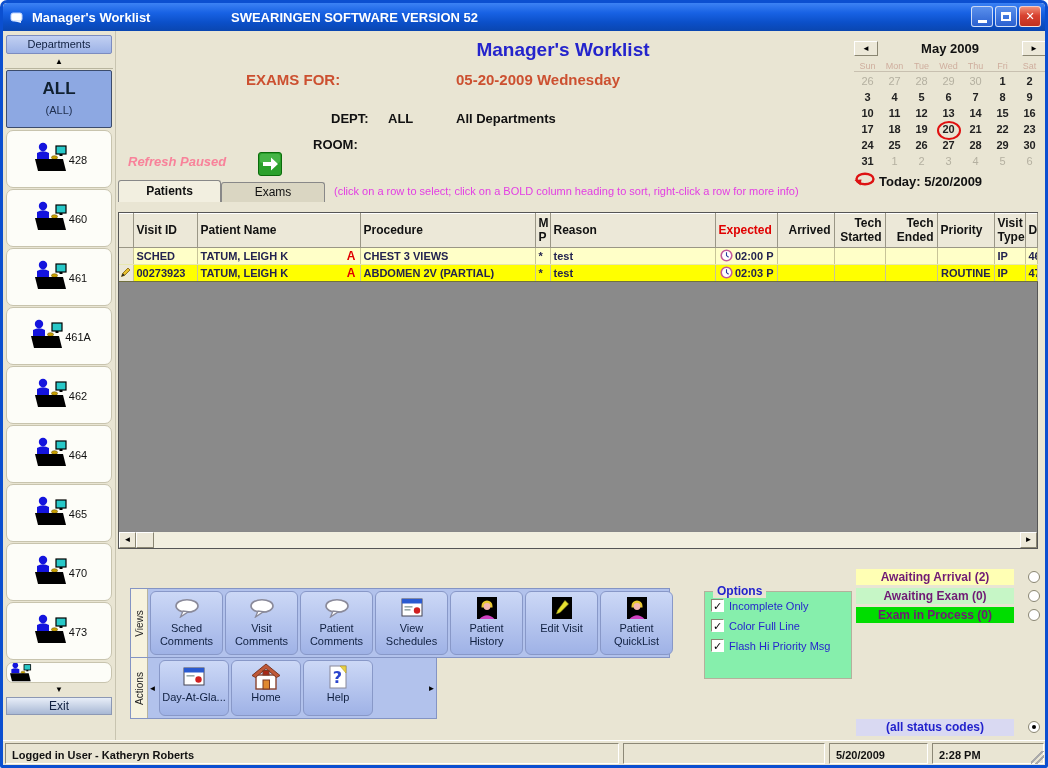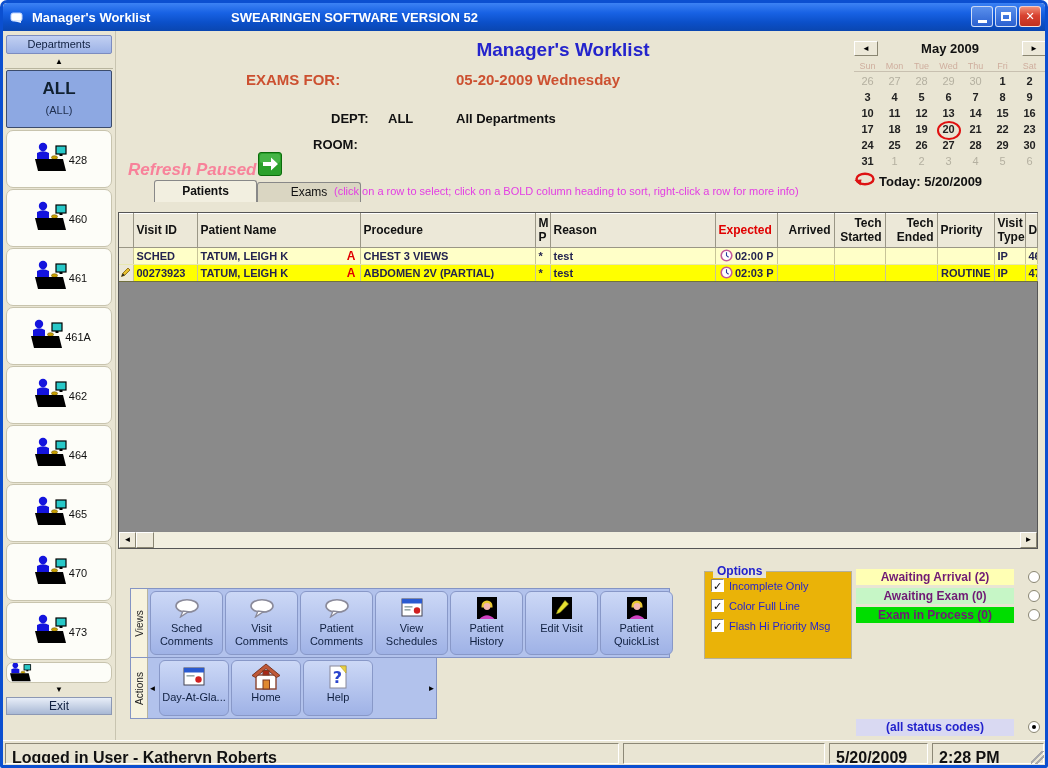--- a/index.html
+++ b/index.html
@@ -25,24 +25,24 @@
   .dept-card{margin:1px 3px;height:58px;background:#fdfdf8;border:1px solid #c8c4ae;border-radius:7px;display:flex;flex-direction:row;align-items:center;justify-content:center;flex:none;}
   .dept-card .dept-label{font-size:11px;color:#111;margin-top:1px;}
   .dept-card.partial{height:21px;overflow:hidden;justify-content:flex-start;padding-top:2px;}
   .exit-btn{margin:1px 3px 2px 3px;height:18px;background:linear-gradient(180deg,#e8eef8,#a8b8d4);border:1px solid #8c98b4;text-align:center;font-size:12px;color:#102040;line-height:16px;}
   .dept-list{flex:none;}
   
   .main{position:absolute;left:113px;top:28px;right:0;bottom:25px;}
   .page-title{position:absolute;left:257px;top:8px;width:380px;text-align:center;font-size:19px;font-weight:bold;color:#2424cc;}
   .lbl-orange{position:absolute;color:#cc5030;font-size:15px;font-weight:bold;}
   .lbl-black{position:absolute;color:#111;font-size:13px;font-weight:bold;}
-  .refresh-status{position:absolute;left:12px;top:129px;color:#f8829a;font-size:17px;font-weight:bold;font-style:italic;}
+  .refresh-status{position:absolute;left:12px;top:123px;color:#f8829a;font-size:13px;font-weight:bold;font-style:italic;}
   .refresh-go{position:absolute;left:142px;top:121px;width:24px;height:24px;display:flex;}
   
-  .tab{position:absolute;height:22px;border:1px solid #888;border-bottom:none;border-radius:3px 3px 0 0;text-align:center;font-size:12px;line-height:20px;color:#111;margin-left:36px;}
+  .tab{position:absolute;height:22px;border:1px solid #888;border-bottom:none;border-radius:3px 3px 0 0;text-align:center;font-size:12px;line-height:20px;color:#111;}
   .tab.active{left:2px;top:149px;width:103px;background:#f2efe0;font-weight:bold;z-index:2;}
   .tab.inactive{left:105px;top:151px;width:104px;background:#dad6c2;height:20px;line-height:18px;}
   .hint{position:absolute;left:218px;top:154px;width:560px;font-size:11px;color:#e33ee3;}
   
   .grid-wrap{position:absolute;left:2px;top:181px;width:920px;height:337px;border:1px solid #555;background:#8a8a8a;}
   table.grid{border-collapse:collapse;table-layout:fixed;width:918px;font-size:11px;}
   .grid th{background:#ece8d8;border-right:1px solid #9a9686;border-bottom:1px solid #9a9686;border-top:1px solid #fff;height:34px;padding:1px 3px;font-size:12px;color:#111;text-align:left;vertical-align:middle;white-space:pre-line;line-height:1.1;overflow:hidden;}
   .grid th.red{color:#e00000;}
   .grid th.r{text-align:right;}
   .grid td{height:17px;padding:0 3px;border-right:1px solid #c8c498;overflow:hidden;white-space:nowrap;font-weight:bold;color:#232350;vertical-align:middle;}
@@ -75,33 +75,33 @@
   .toolbar .vtab span{transform:rotate(-90deg);font-size:10px;color:#222;white-space:nowrap;}
   .toolbar .btns{display:flex;gap:2px;padding:2px;align-items:stretch;}
   .tool-btn{width:73px;background:linear-gradient(180deg,#ccd8f6,#9fb2e6);border:1px solid #8898c8;border-radius:6px;display:flex;flex-direction:column;align-items:center;justify-content:flex-start;padding-top:4px;}
   .tool-btn .tool-icon{height:24px;display:flex;align-items:center;justify-content:center;}
   .tool-btn .tool-label{font-size:11px;color:#102040;text-align:center;line-height:1.15;margin-top:2px;}
   .views-bar{left:14px;top:557px;width:540px;height:70px;}
   .actions-bar{left:14px;top:626px;width:307px;height:62px;overflow:hidden;}
   .actions-bar .tool-btn{width:70px;}
   .arrowtag{width:9px;display:flex;align-items:center;justify-content:center;font-size:8px;color:#000;}
   
-  .options-box{position:absolute;left:588px;top:540px;width:148px;height:88px;border:1px solid #b4b09c;background:#eab308;}
+  .options-box{position:absolute;left:588px;top:560px;width:148px;height:88px;border:1px solid #b4b09c;background:#86efac;}
   .options-title{position:absolute;left:8px;top:-8px;background:#e9e5d3;padding:0 4px;color:#2222cc;font-size:12px;font-weight:bold;}
   .opt-row{display:flex;align-items:center;gap:5px;margin:7px 4px 0 6px;}
   .chk{width:13px;height:13px;background:#fff;border:1px solid;border-color:#8a8672 #fff #fff #8a8672;font-size:11px;line-height:12px;text-align:center;color:#000;flex:none;}
   .opt-label{font-size:11px;color:#2626cc;white-space:nowrap;}
   .status-summary{position:absolute;left:740px;top:538px;width:158px;}
   .stat-row{height:16px;margin-bottom:3px;text-align:center;font-size:12px;font-weight:bold;color:#701a75;line-height:16px;}
   .radio{width:12px;height:12px;border-radius:50%;background:#fff;border:1px solid #8a8672;position:absolute;left:912px;}
   .radio.sel::after{content:"";display:block;width:4px;height:4px;border-radius:50%;background:#000;margin:3px auto;}
   .all-codes{position:absolute;left:740px;top:688px;width:158px;height:17px;background:#d9d9f2;text-align:center;font-size:12px;font-weight:bold;color:#2222cc;line-height:16px;}
   
   .statusbar{position:absolute;left:0;right:0;bottom:0;height:25px;background:#e9e5d3;border-top:1px solid #fff;}
-  .sb-panel{position:absolute;top:2px;height:21px;border:1px solid;border-color:#8c8876 #fff #fff #8c8876;font-size:16px;font-weight:bold;color:#111;padding:5px 6px 0 6px;white-space:nowrap;overflow:hidden;}
+  .sb-panel{position:absolute;top:2px;height:21px;border:1px solid;border-color:#8c8876 #fff #fff #8c8876;font-size:11px;font-weight:bold;color:#111;padding:5px 6px 0 6px;white-space:nowrap;overflow:hidden;}
   .grip{position:absolute;right:1px;bottom:1px;width:13px;height:13px;background:linear-gradient(135deg,transparent 0 40%,#aaa 40% 50%,transparent 50% 65%,#aaa 65% 75%,transparent 75%);}
 </style>
 </head>
 <body>
 
 <div class="window">
 
   <div class="titlebar">
     <span class="appicon">
         <svg width="16" height="16" viewBox="0 0 16 16">

